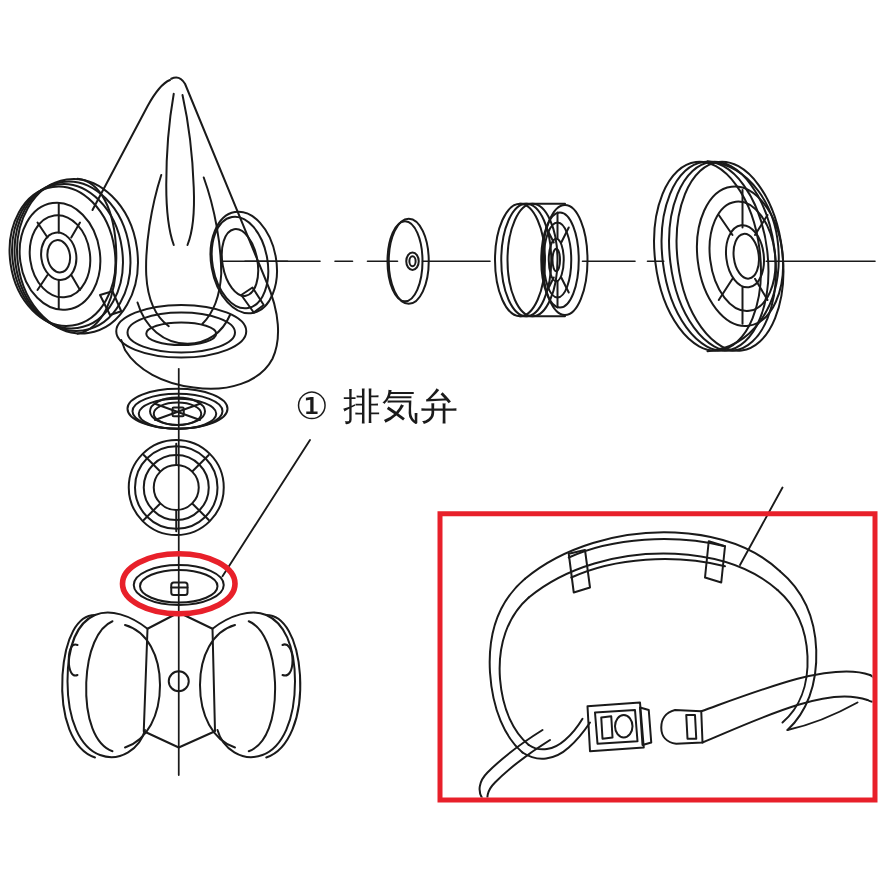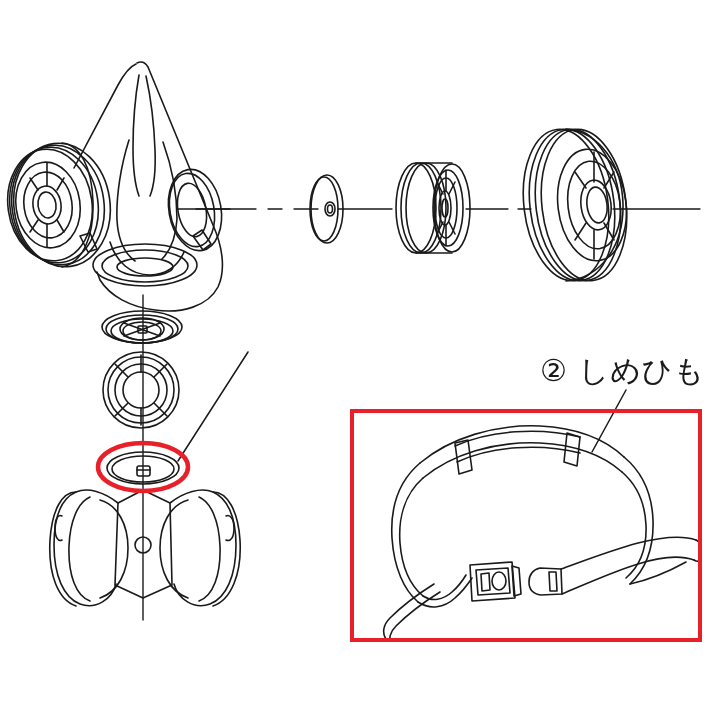--- a/index.html
+++ b/index.html
@@ -290,16 +290,16 @@
       </g>
 
     </g>
 
     <ellipse cx="143" cy="467" rx="45" ry="24" fill="none" stroke="#e8202a" stroke-width="4.5"></ellipse>
 
     <rect x="352" y="411" width="348" height="229" fill="none" stroke="#e8202a" stroke-width="4"></rect>
 
   </svg>
 
-
-  <div class="label-text" id="label-strap">② しめひも</div>
+  <div class="label-text" id="label-exhaust-valve">① 排気弁</div>
+
 
 </div>
 
 </body></html>

